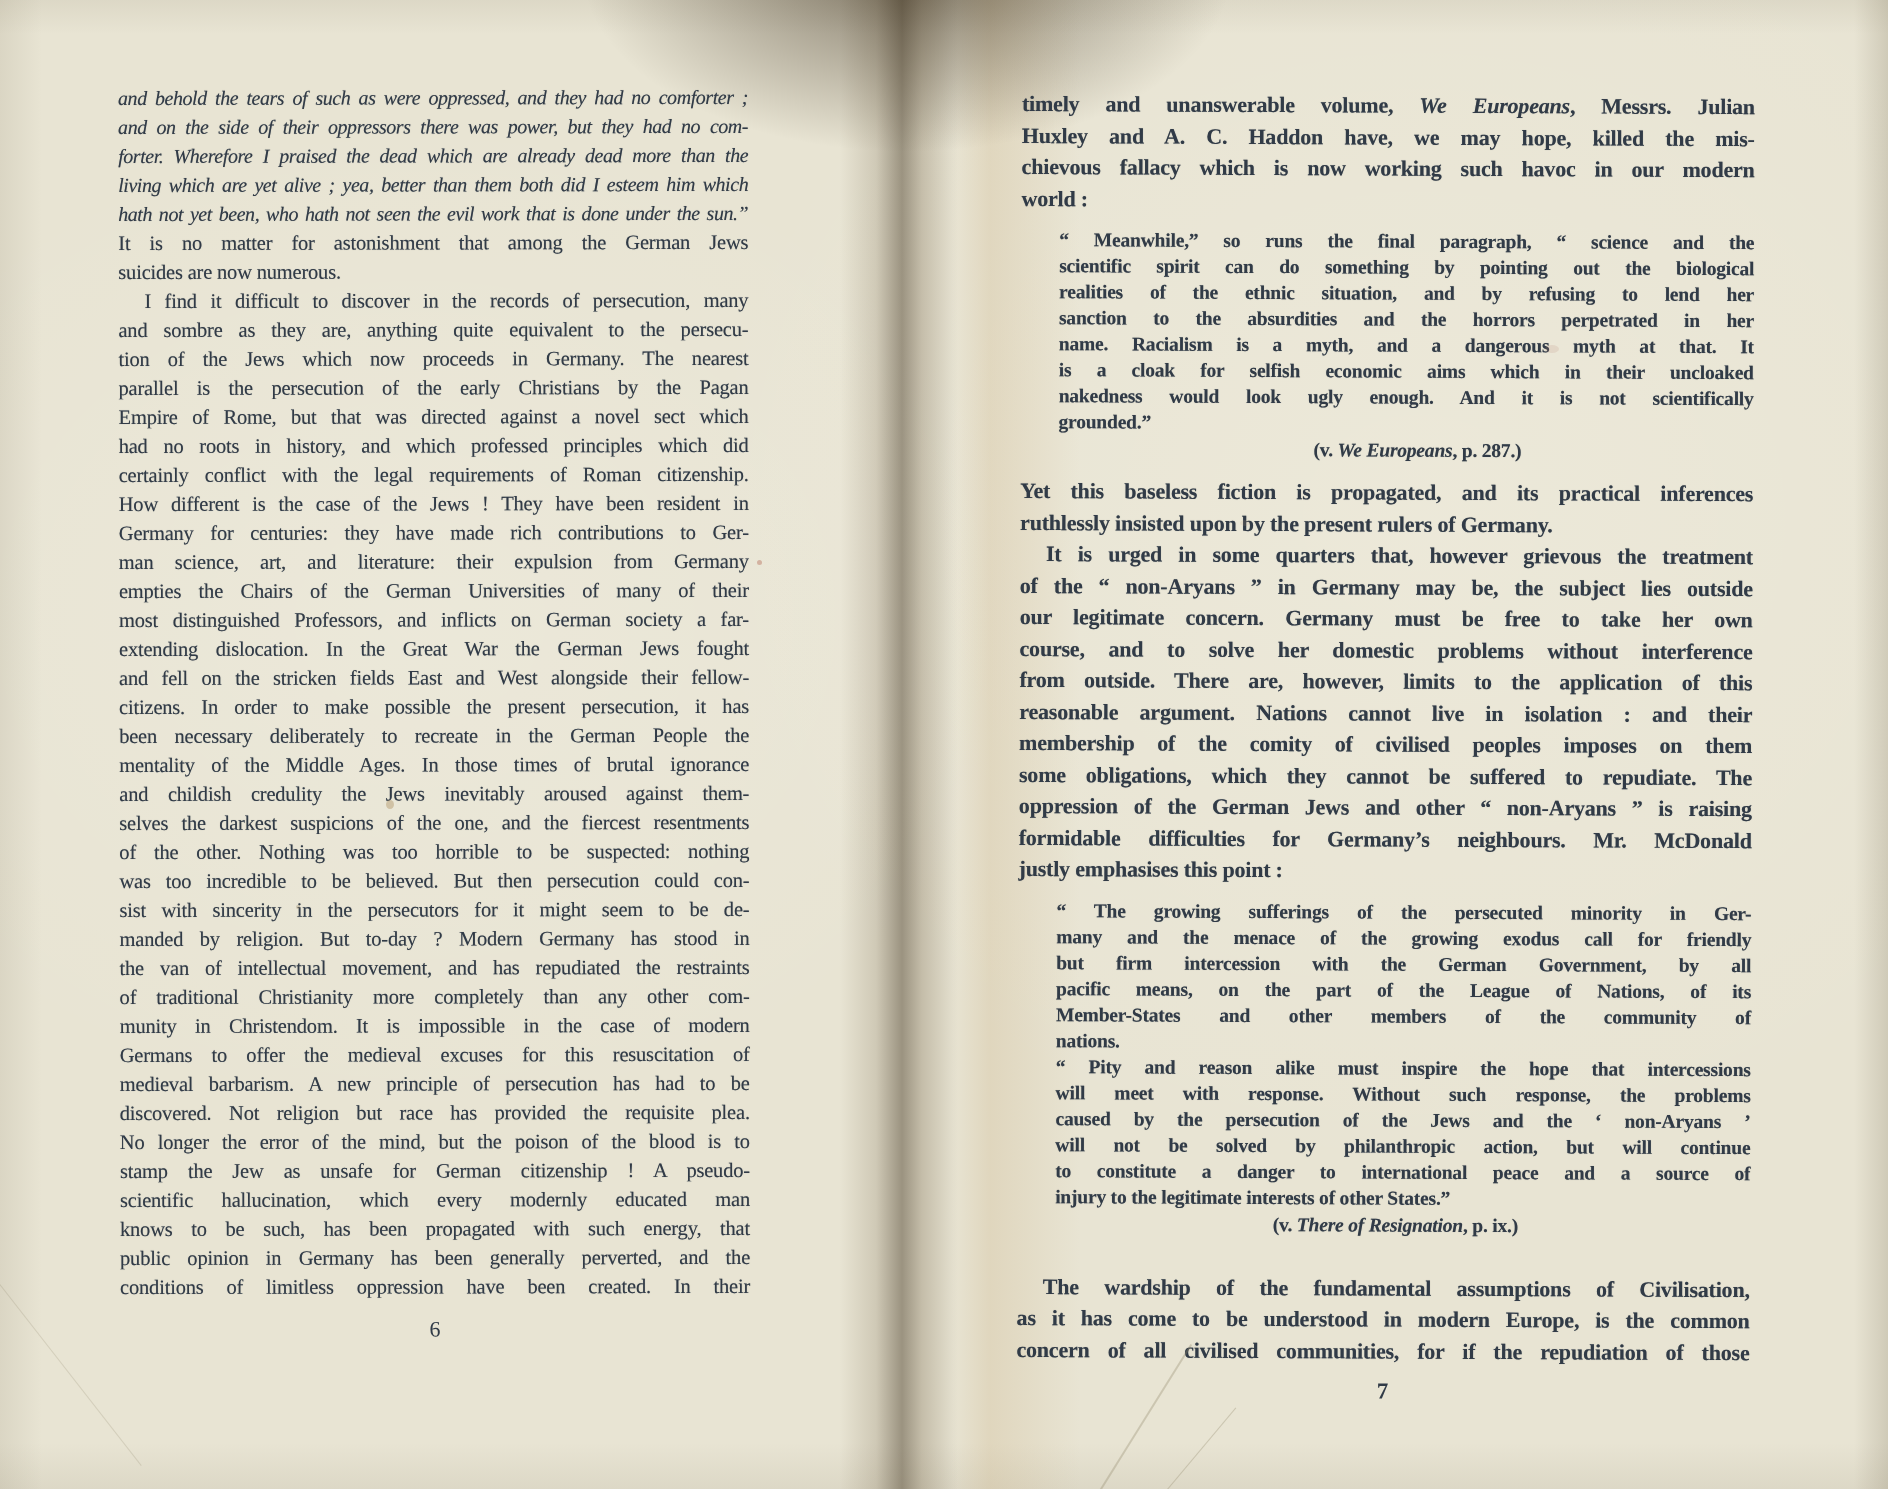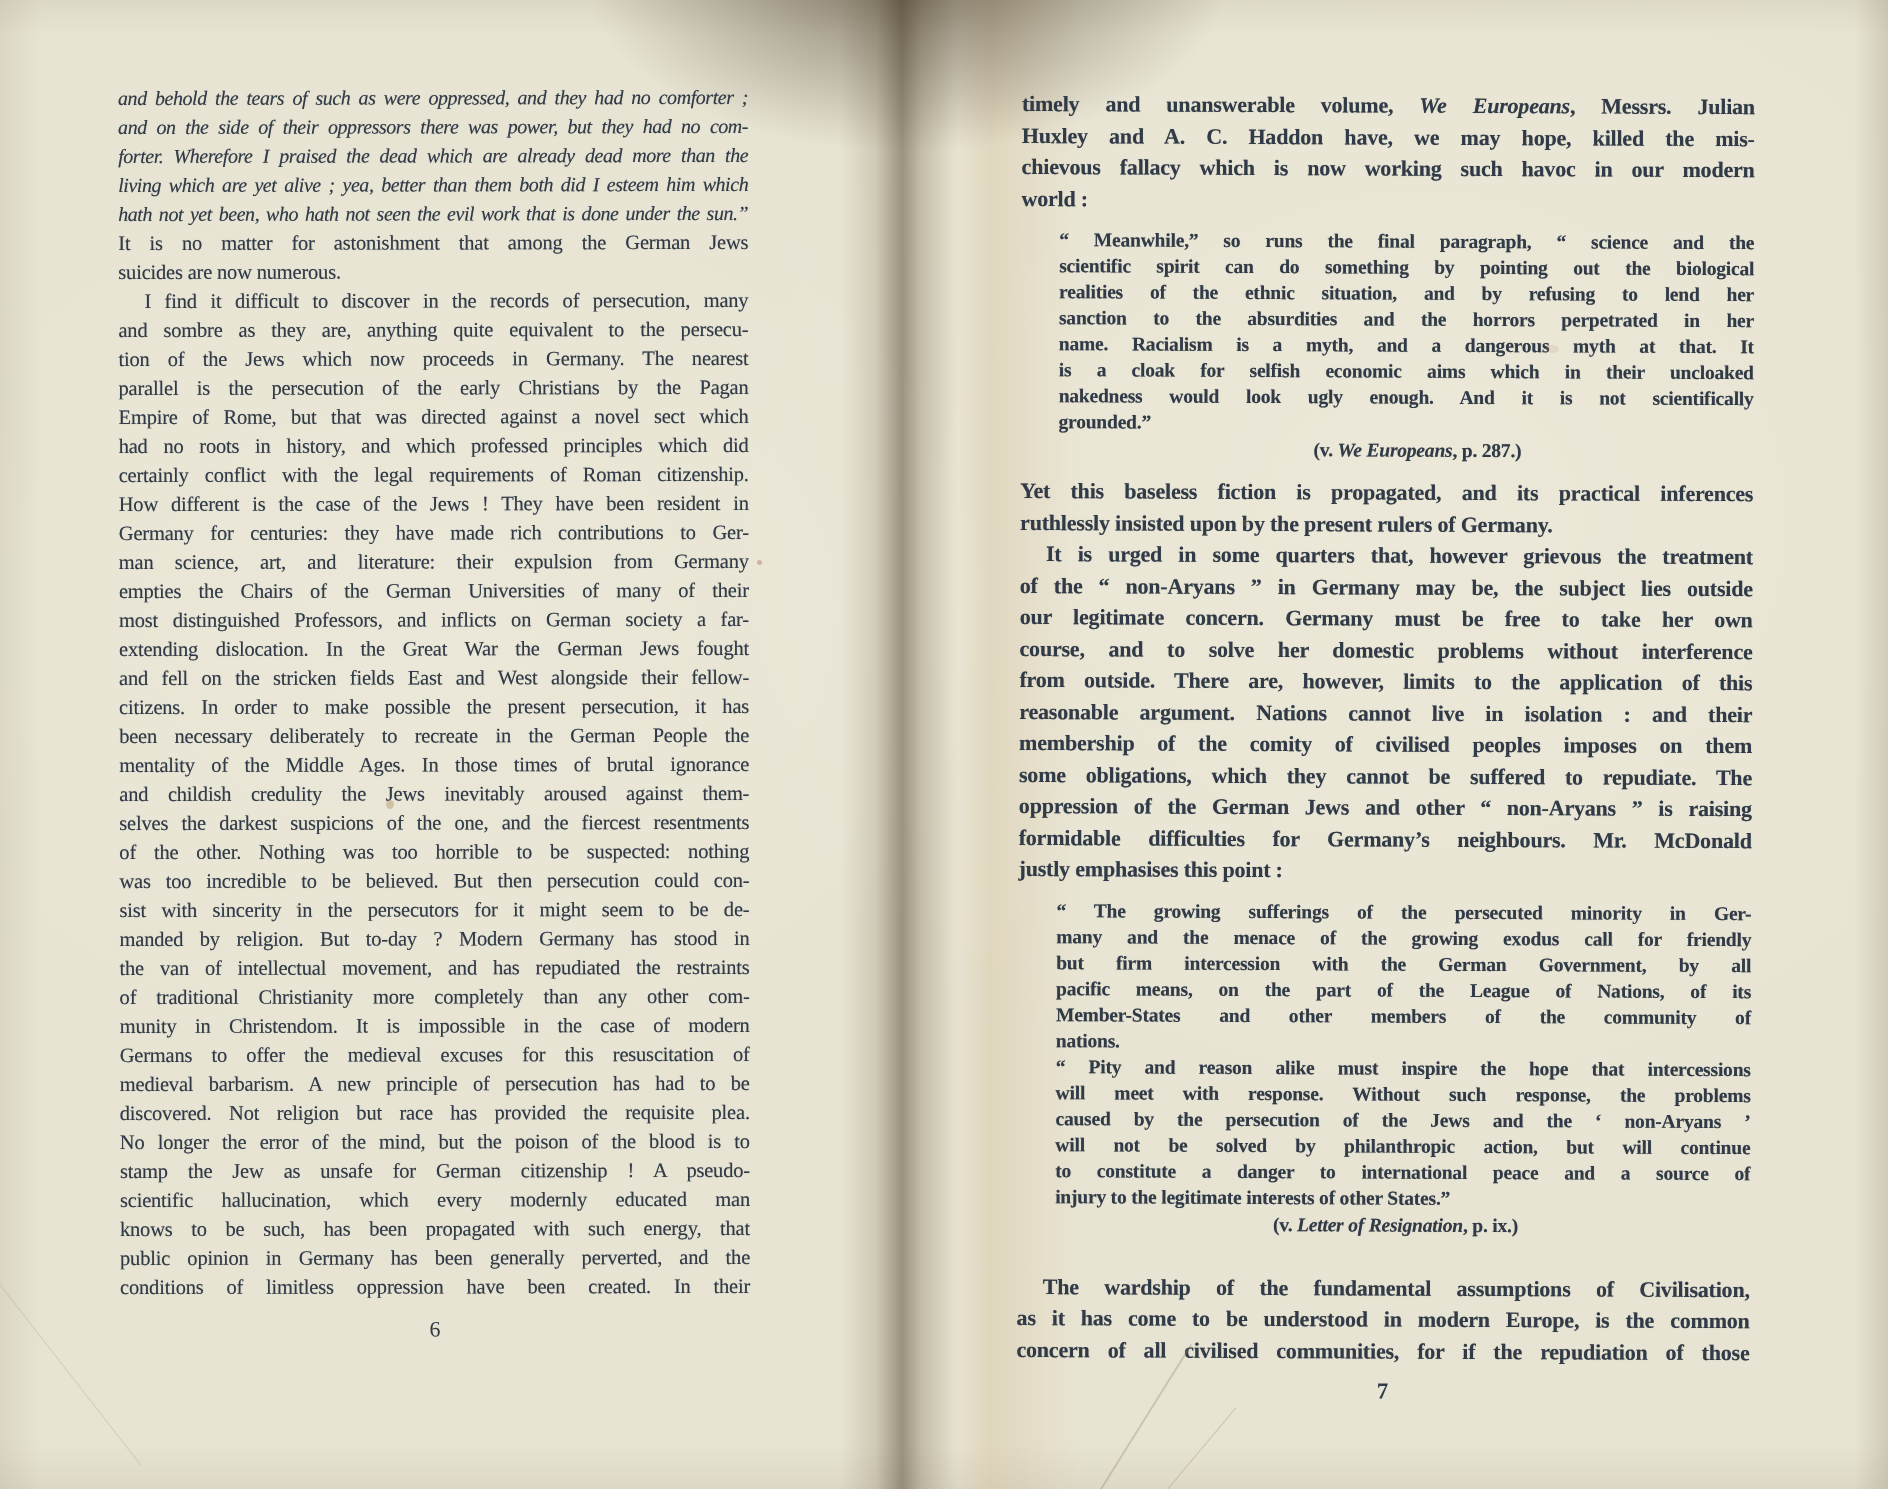--- a/index.html
+++ b/index.html
@@ -169,21 +169,21 @@
           </div>
           <div class="block b-quote">
             <div class="tline">“ Pity and reason alike must inspire the hope that intercessions</div>
             <div class="tline">will meet with response. Without such response, the problems</div>
             <div class="tline">caused by the persecution of the Jews and the ‘ non-Aryans ’</div>
             <div class="tline">will not be solved by philanthropic action, but will continue</div>
             <div class="tline">to constitute a danger to international peace and a source of</div>
             <div class="tline noj">injury to the legitimate interests of other States.”</div>
           </div>
           <div class="block b-attr">
-            <div class="tline noj">(v. <i>Letter of Resignation</i>, p. ix.)</div>
+            <div class="tline noj">(v. <i>There of Resignation</i>, p. ix.)</div>
           </div>
           <div class="block b-body gap-lg">
             <div class="tline ind">The wardship of the fundamental assumptions of Civilisation,</div>
             <div class="tline">as it has come to be understood in modern Europe, is the common</div>
             <div class="tline">concern of all civilised communities, for if the repudiation of those</div>
           </div>
         </div>
       <div class="pagenum">7</div>
     </div>
   </div>

